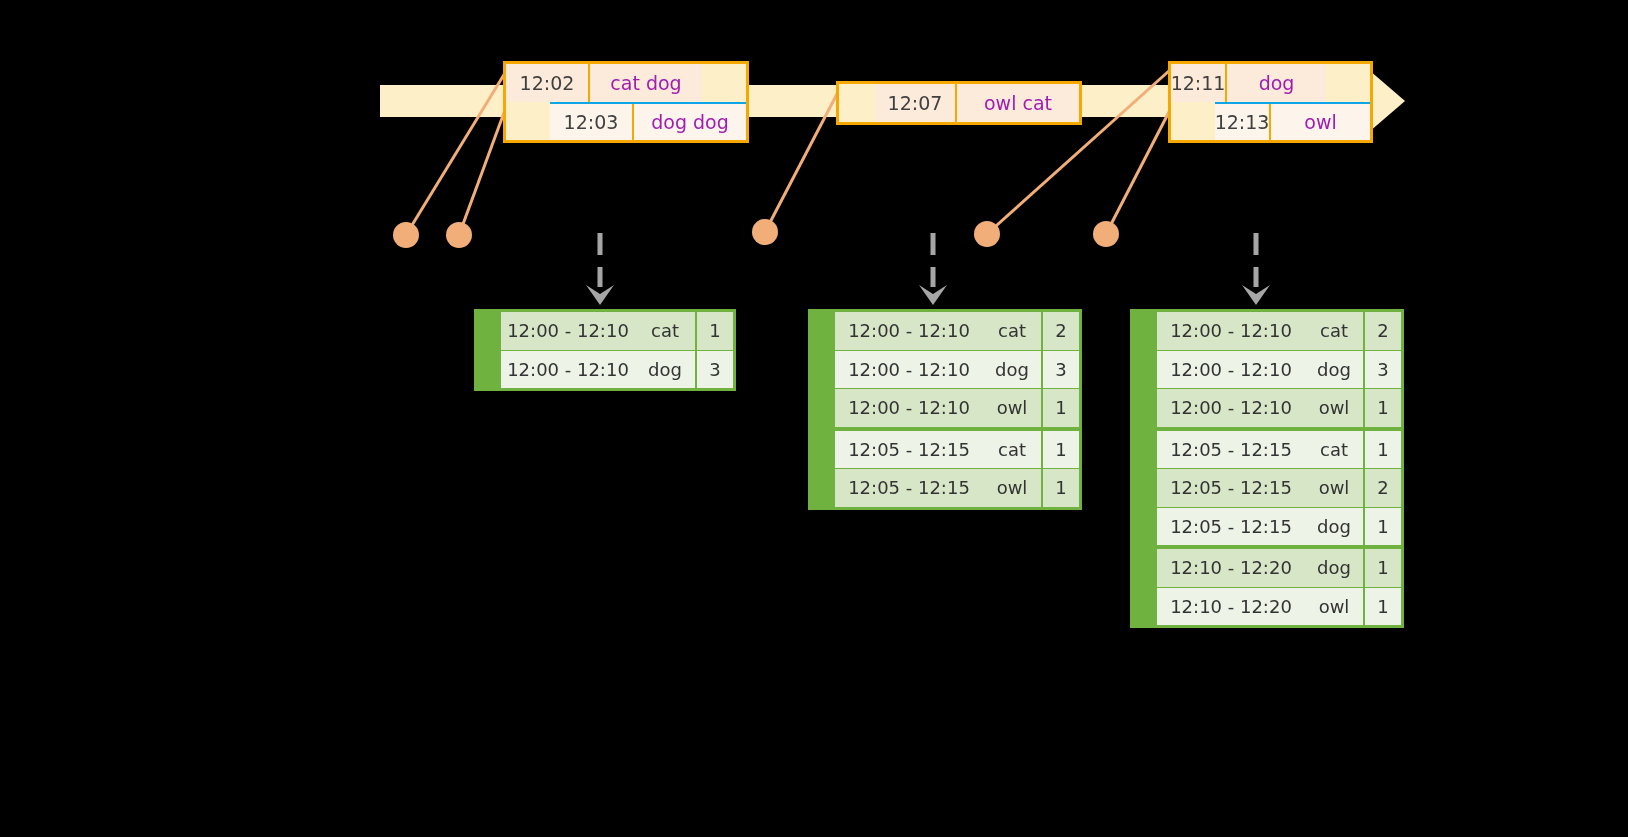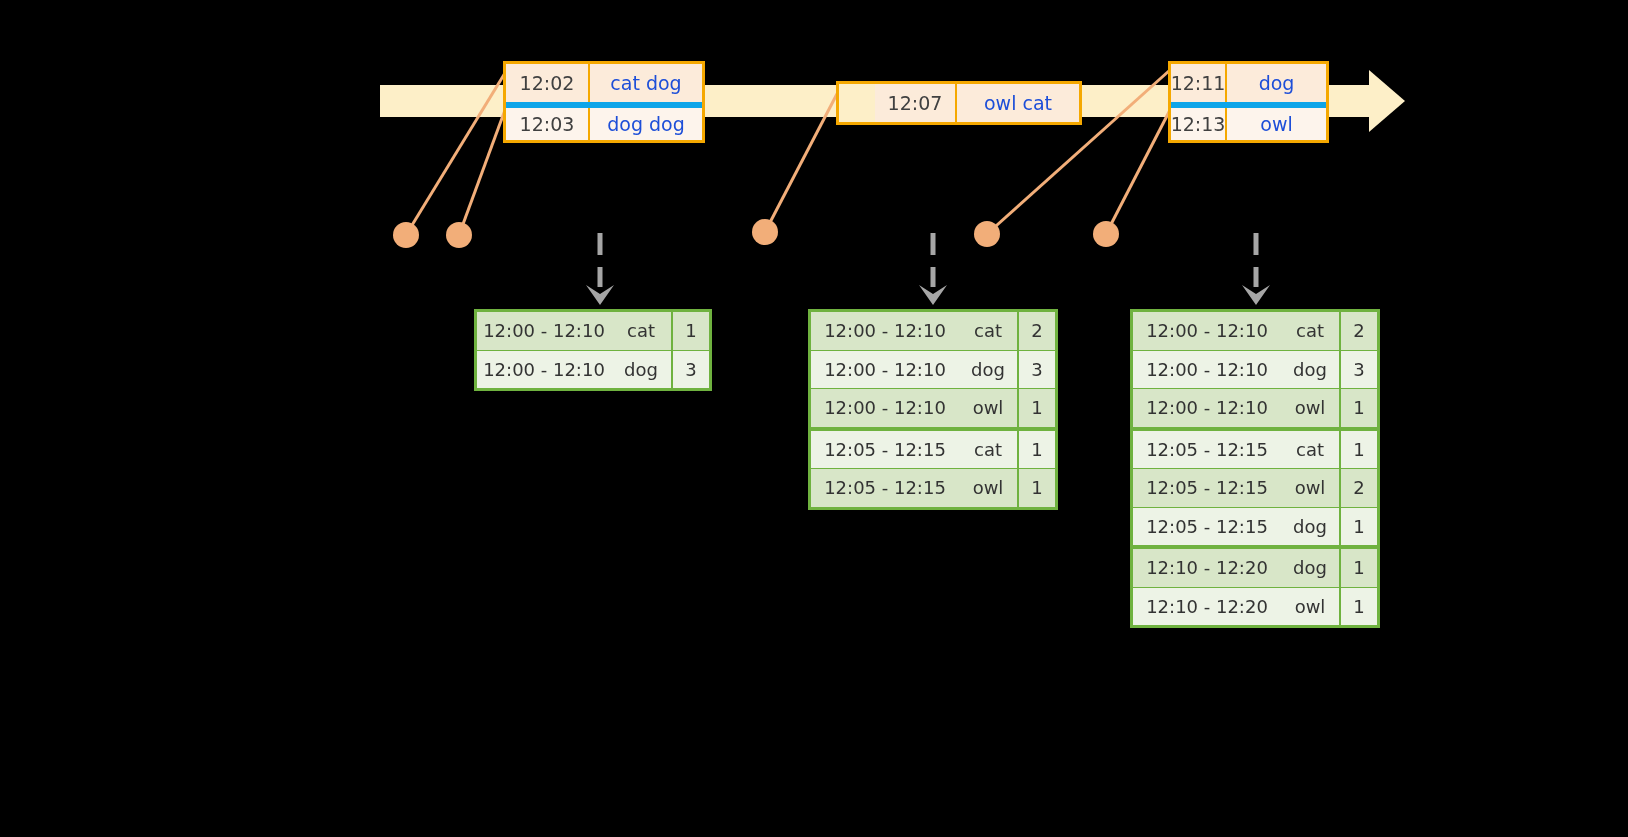--- a/index.html
+++ b/index.html
@@ -43,21 +43,22 @@
     background: #FDEFC8;
     display: flex;
     flex-direction: column;
   }
   .event-row {
     display: flex;
     flex-direction: row;
     height: 38px;
   }
   .event-row + .event-row {
-    border-top: 6px solid #0ea5e9;
+    border-top: 2px solid #0ea5e9;
+    margin-left: 44px;
   }
   .event-row.alt .ev-time,
   .event-row.alt .ev-words {
     background: #FCEBDA;
   }
   .event-row.plain .ev-time,
   .event-row.plain .ev-words {
     background: #FDF4EC;
   }
   .ev-time {
@@ -68,21 +69,21 @@
     font-size: 19px;
     color: #404040;
     border-right: 2px solid #F5A800;
   }
   .ev-words {
     width: 112px;
     display: flex;
     align-items: center;
     justify-content: center;
     font-size: 19px;
-    color: #1d4ed8;
+    color: #a21caf;
   }
 
   #event-box-1 { left: 503px; top: 61px; }
   #event-box-2 { left: 836px; top: 81px; padding-left: 36px; }
   #event-box-3 { left: 1168px; top: 61px; }
 
   #event-box-2 .ev-time { width: 82px; }
   #event-box-2 .ev-words { width: 122px; }
   #event-box-3 .ev-time { width: 56px; }
   #event-box-3 .ev-words { width: 99px; }
@@ -109,20 +110,21 @@
     height: 37.5px;
   }
   .res-row + .res-row { margin-top: 1px; }
   .res-row.sep { margin-top: 4px; }
   .res-cell {
     display: flex;
     align-items: center;
     justify-content: center;
     font-size: 18px;
     color: #333333;
+    margin-left: 24px;
   }
   .res-row.shade .res-cell { background: #D8E6C8; }
   .res-row.light .res-cell { background: #EDF3E6; }
   .res-win { width: 150px; }
   .res-word { width: 62px; margin-left: 0; }
   .res-count { width: 30px; margin-left: 2px; }
 
   #result-table-1 { left: 474px; top: 309px; }
   #result-table-2 { left: 808px; top: 309px; }
   #result-table-3 { left: 1130px; top: 309px; }

